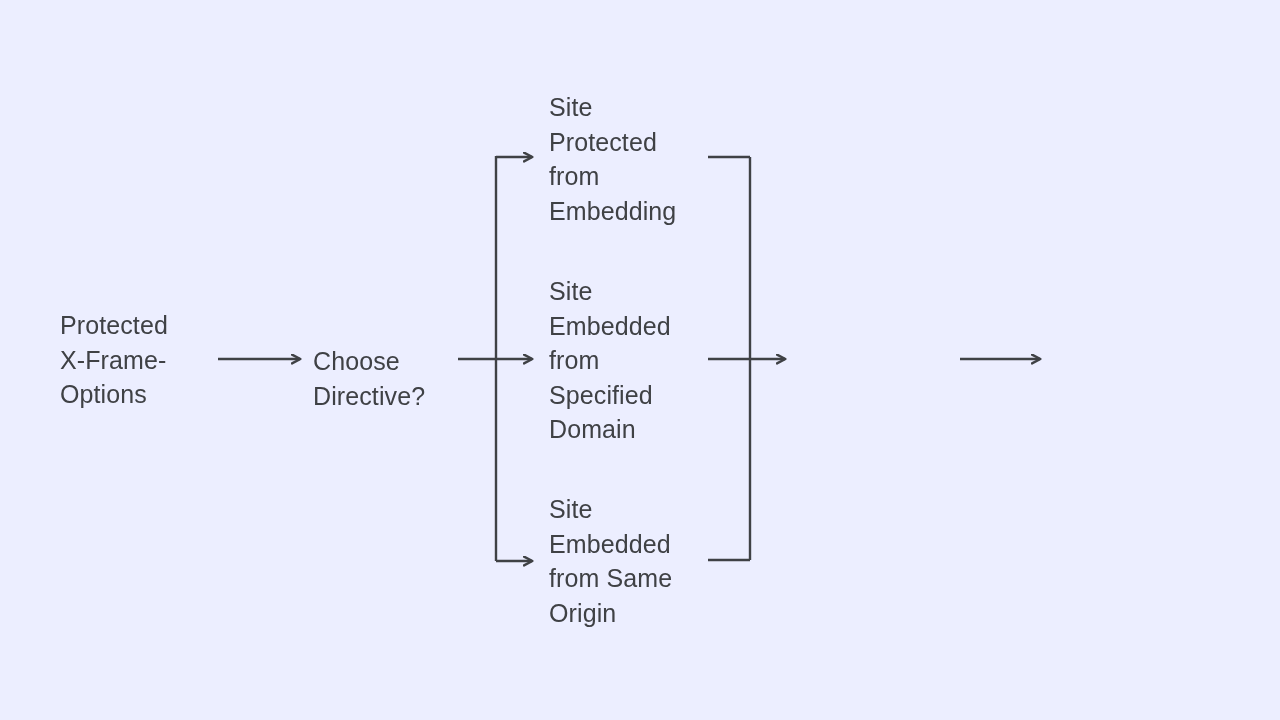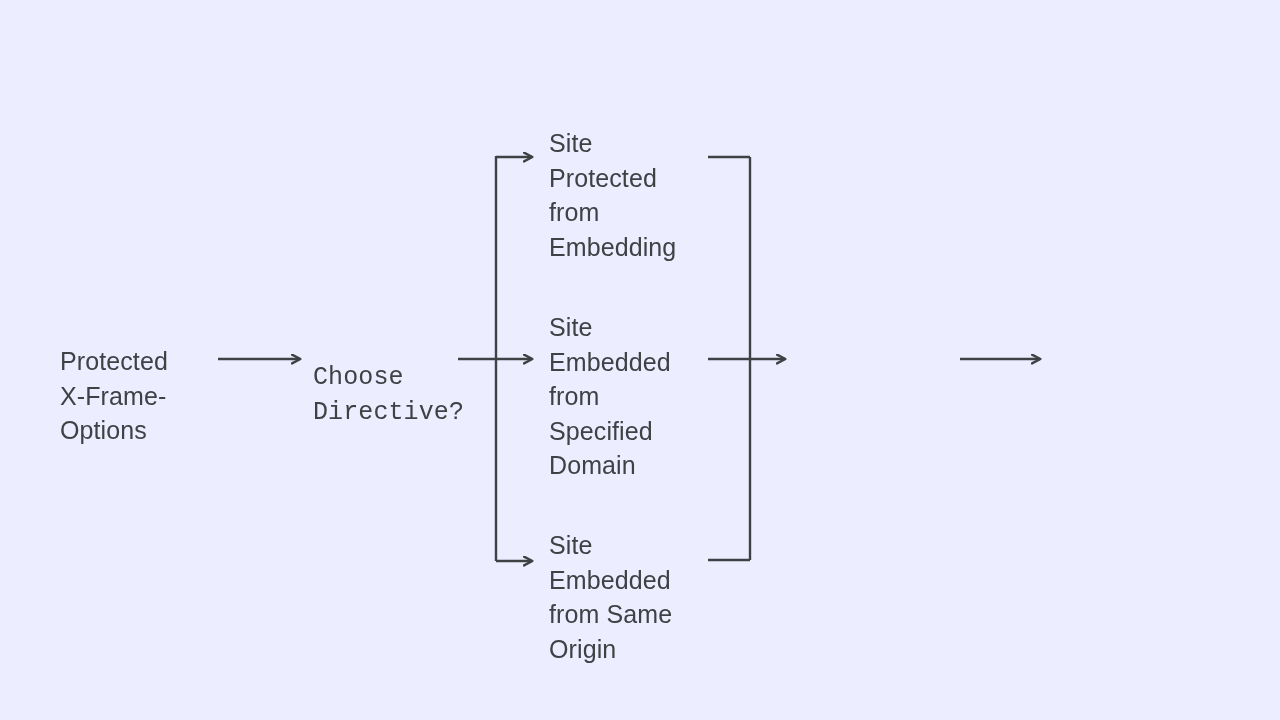--- a/index.html
+++ b/index.html
@@ -28,34 +28,32 @@
     height: 720px;
   }
   .node-label {
     position: absolute;
     color: #3f4145;
     font-size: 25px;
     line-height: 34.5px;
     font-weight: 400;
     letter-spacing: 0.1px;
     white-space: pre-line;
-    margin-top: 36px;
     -webkit-font-smoothing: antialiased;
   }
   
   .n-implement {
     left: 60px;
     top: 308px;
     width: 210px;
   }
   .n-choose {
     left: 313px;
-    top: 325px;
+    top: 344px;
     width: 150px;
-    font-family: Liberation Mono, monospace;
   }
   
   .n-branch {
     left: 549px;
     width: 175px;
   }
   .n-branch-top   { top: 90px; }
   .n-branch-mid   { top: 274px; }
   .n-branch-bot   { top: 492px; }
   .n-configure {

